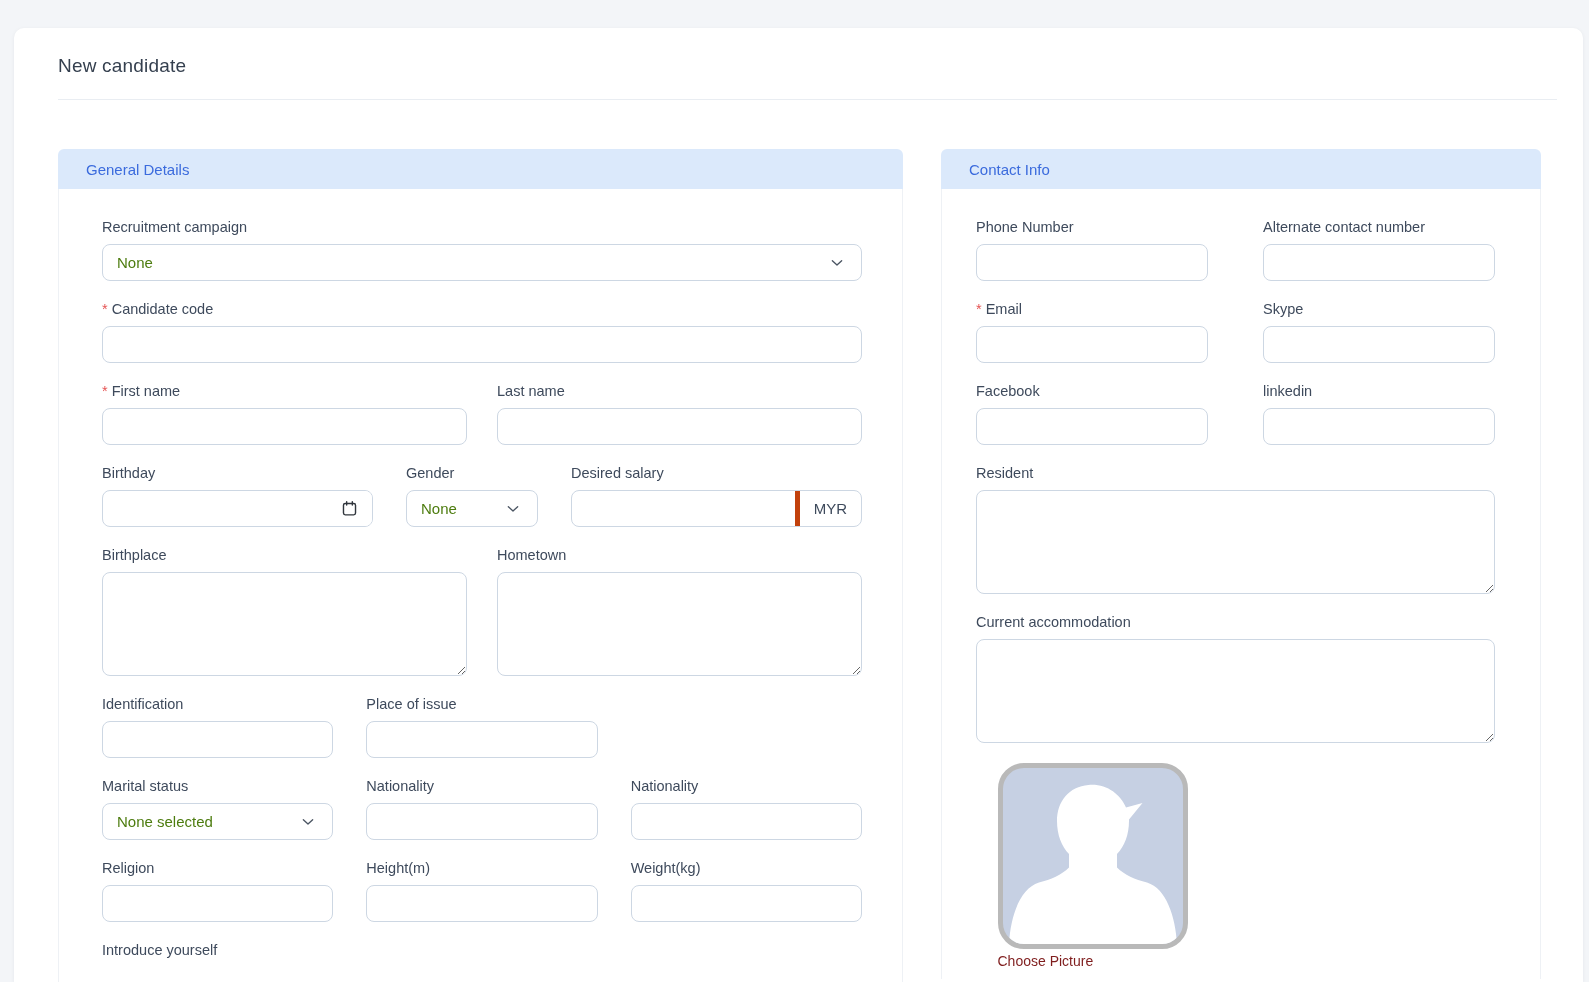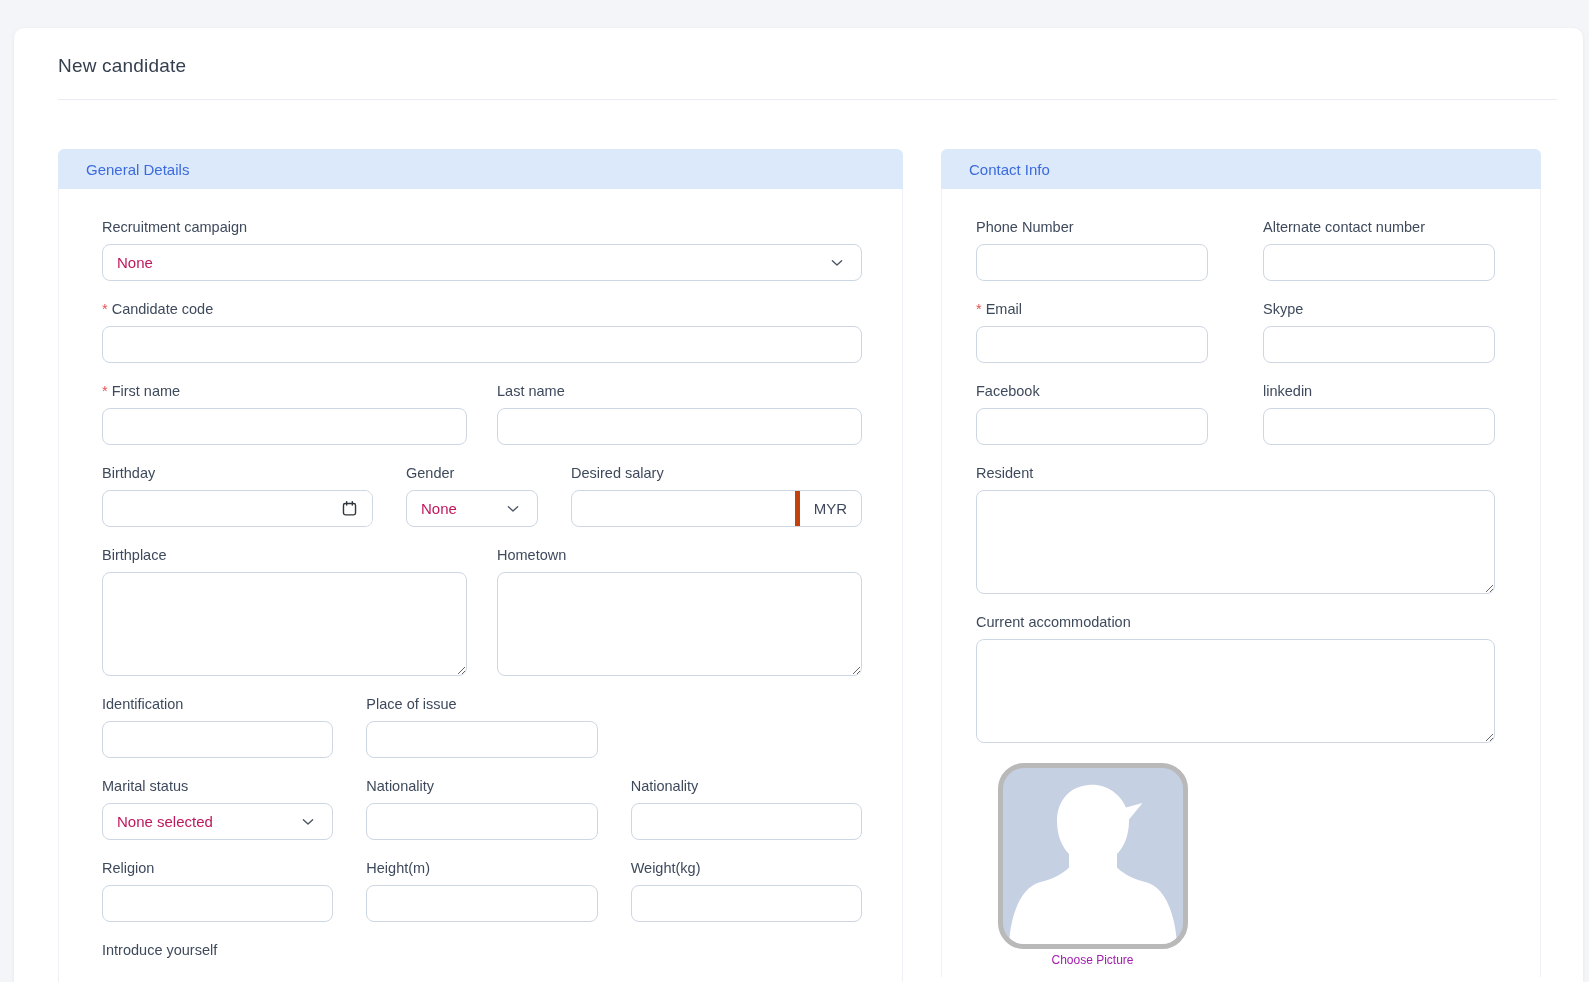--- a/index.html
+++ b/index.html
@@ -52,21 +52,21 @@
   .textarea {
     display: block; width: 100%; height: 104px; border: 1px solid #cdd7e3; border-radius: 8px;
     background: #fff; padding: 8px 12px; font: inherit; font-size: 15px; color: #3e4a5c;
     outline: none; resize: both;
   }
   .select {
     height: 37px; border: 1px solid #cdd7e3; border-radius: 8px; background: #fff;
     display: flex; align-items: center; justify-content: space-between;
     padding: 0 16px 0 14px; cursor: pointer;
   }
-  .select .placeholder-text { color: #be185d; font-size: 15px; }
+  .select .placeholder-text { color: #4d7c0f; font-size: 15px; }
   .chevron { width: 16px; height: 16px; flex: 0 0 auto; }
 
   .input-group {
     display: flex; align-items: stretch; height: 37px;
     border: 1px solid #cdd7e3; border-radius: 8px; background: #fff; overflow: hidden;
   }
   .input-group input {
     flex: 1 1 auto; min-width: 0; border: none; outline: none; background: transparent;
     padding: 0 12px; font: inherit; font-size: 15px; color: #3e4a5c;
   }
@@ -75,21 +75,21 @@
   .addon-text { width: 66px; font-size: 15px; color: #3e4a5c; }
   .cal-icon { width: 17px; height: 17px; }
 
   .avatar-wrap { width: 233px; }
   .avatar-box {
     width: 190px; height: 186px; margin: 2px auto 0;
     background: #c6d0e3; border: 5px solid #b9b9b9; border-radius: 26px;
     overflow: hidden; cursor: pointer;
   }
   .avatar-box svg { display: block; width: 100%; height: 100%; }
-  .choose-picture { text-align: center; font-size: 12px; color: #a21caf; margin-top: 4px; width: 190px; margin-left: auto; margin-right: auto; }
+  .choose-picture { text-align: left; font-size: 14px; color: #7f1d1d; margin-top: 4px; width: 190px; margin-left: auto; margin-right: auto; }
 </style>
 </head>
 <body>
 
 <svg width="0" height="0" style="position:absolute">
   <defs>
     <g id="chevron-down">
       <polyline points="5 8.5 12 15 19 8.5" fill="none" stroke="#4a5462" stroke-width="2" stroke-linecap="round" stroke-linejoin="round"></polyline>
     </g>
     <g id="calendar">

